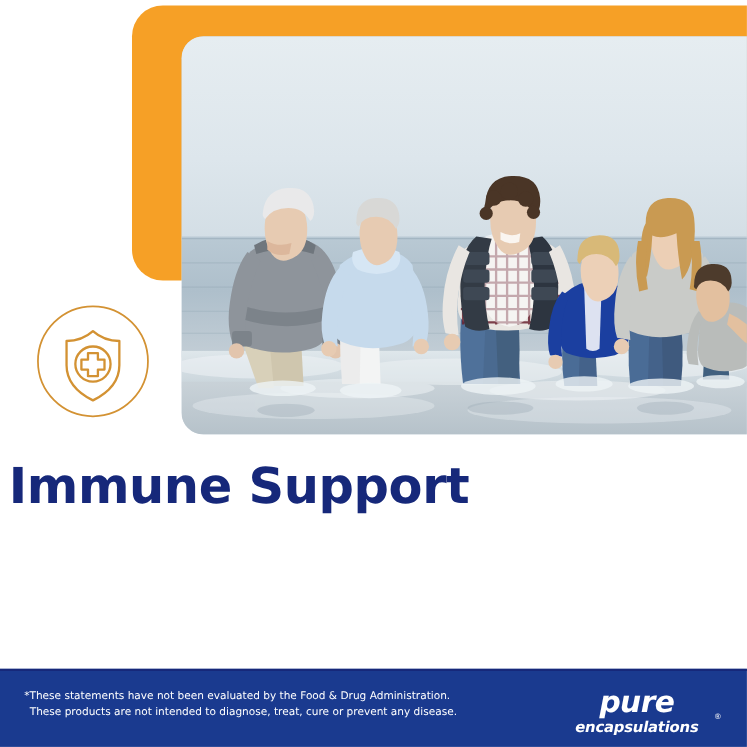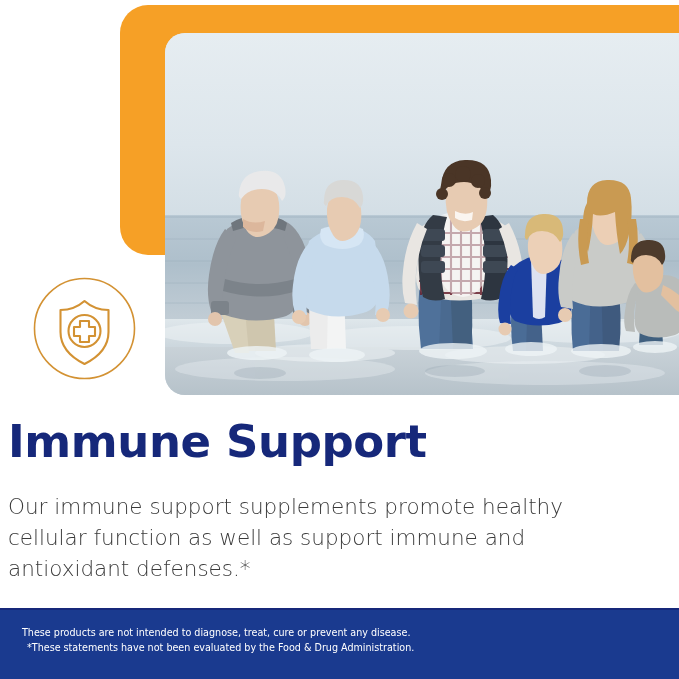--- a/index.html
+++ b/index.html
@@ -225,26 +225,32 @@
     <svg viewBox="0 0 103 103" xmlns="http://www.w3.org/2000/svg">
       <circle cx="51.5" cy="51.5" r="50" fill="none" stroke="#D39233" stroke-width="1.6"></circle>
       <path d="M51.5 24 c 9 8 18 9 24 9 v 22 c 0 18 -14 27 -24 32 c -10 -5 -24 -14 -24 -32 V 33 c 6 0 15 -1 24 -9 z" fill="none" stroke="#D39233" stroke-width="2.1" stroke-linejoin="round"></path>
       <circle cx="51.5" cy="54" r="16" fill="none" stroke="#D39233" stroke-width="2.1"></circle>
       <path d="M47 44 h9 v6 h6 v9 h-6 v6 h-9 v-6 h-6 v-9 h6 z" fill="none" stroke="#D39233" stroke-width="2.1" stroke-linejoin="round"></path>
     </svg>
   </div>
 
   <div class="copy">
     <h1 class="headline">Immune Support</h1>
-    <p class="subcopy">Our immune support supplements promote healthy cellular function as well as support immune and antioxidant defenses.*</p>
   </div>
 
   <div class="footer">
     <div class="footer-rule"></div>
 
     <div class="disclaimer">
+      <div>*These statements have not been evaluated by the Food &amp; Drug Administration.</div>
       <div>These products are not intended to diagnose, treat, cure or prevent any disease.</div>
-      <div>*These statements have not been evaluated by the Food &amp; Drug Administration.</div>
     </div>
 
+    <div class="logo">
+      <svg viewBox="0 0 160 48" xmlns="http://www.w3.org/2000/svg">
+        <text x="78" y="25" text-anchor="middle" font-family="DejaVu Sans, sans-serif" font-size="27" font-weight="bold" font-style="italic" fill="#ffffff" letter-spacing="-0.5">pure</text>
+        <text x="78" y="43" text-anchor="middle" font-family="DejaVu Sans, sans-serif" font-size="13.5" font-weight="bold" font-style="italic" fill="#ffffff" letter-spacing="-0.2">encapsulations</text>
+        <text x="148" y="32" font-family="DejaVu Sans, sans-serif" font-size="7" fill="#ffffff">®</text>
+      </svg>
+    </div>
   </div>
 
 </div>
 
 </body></html>

